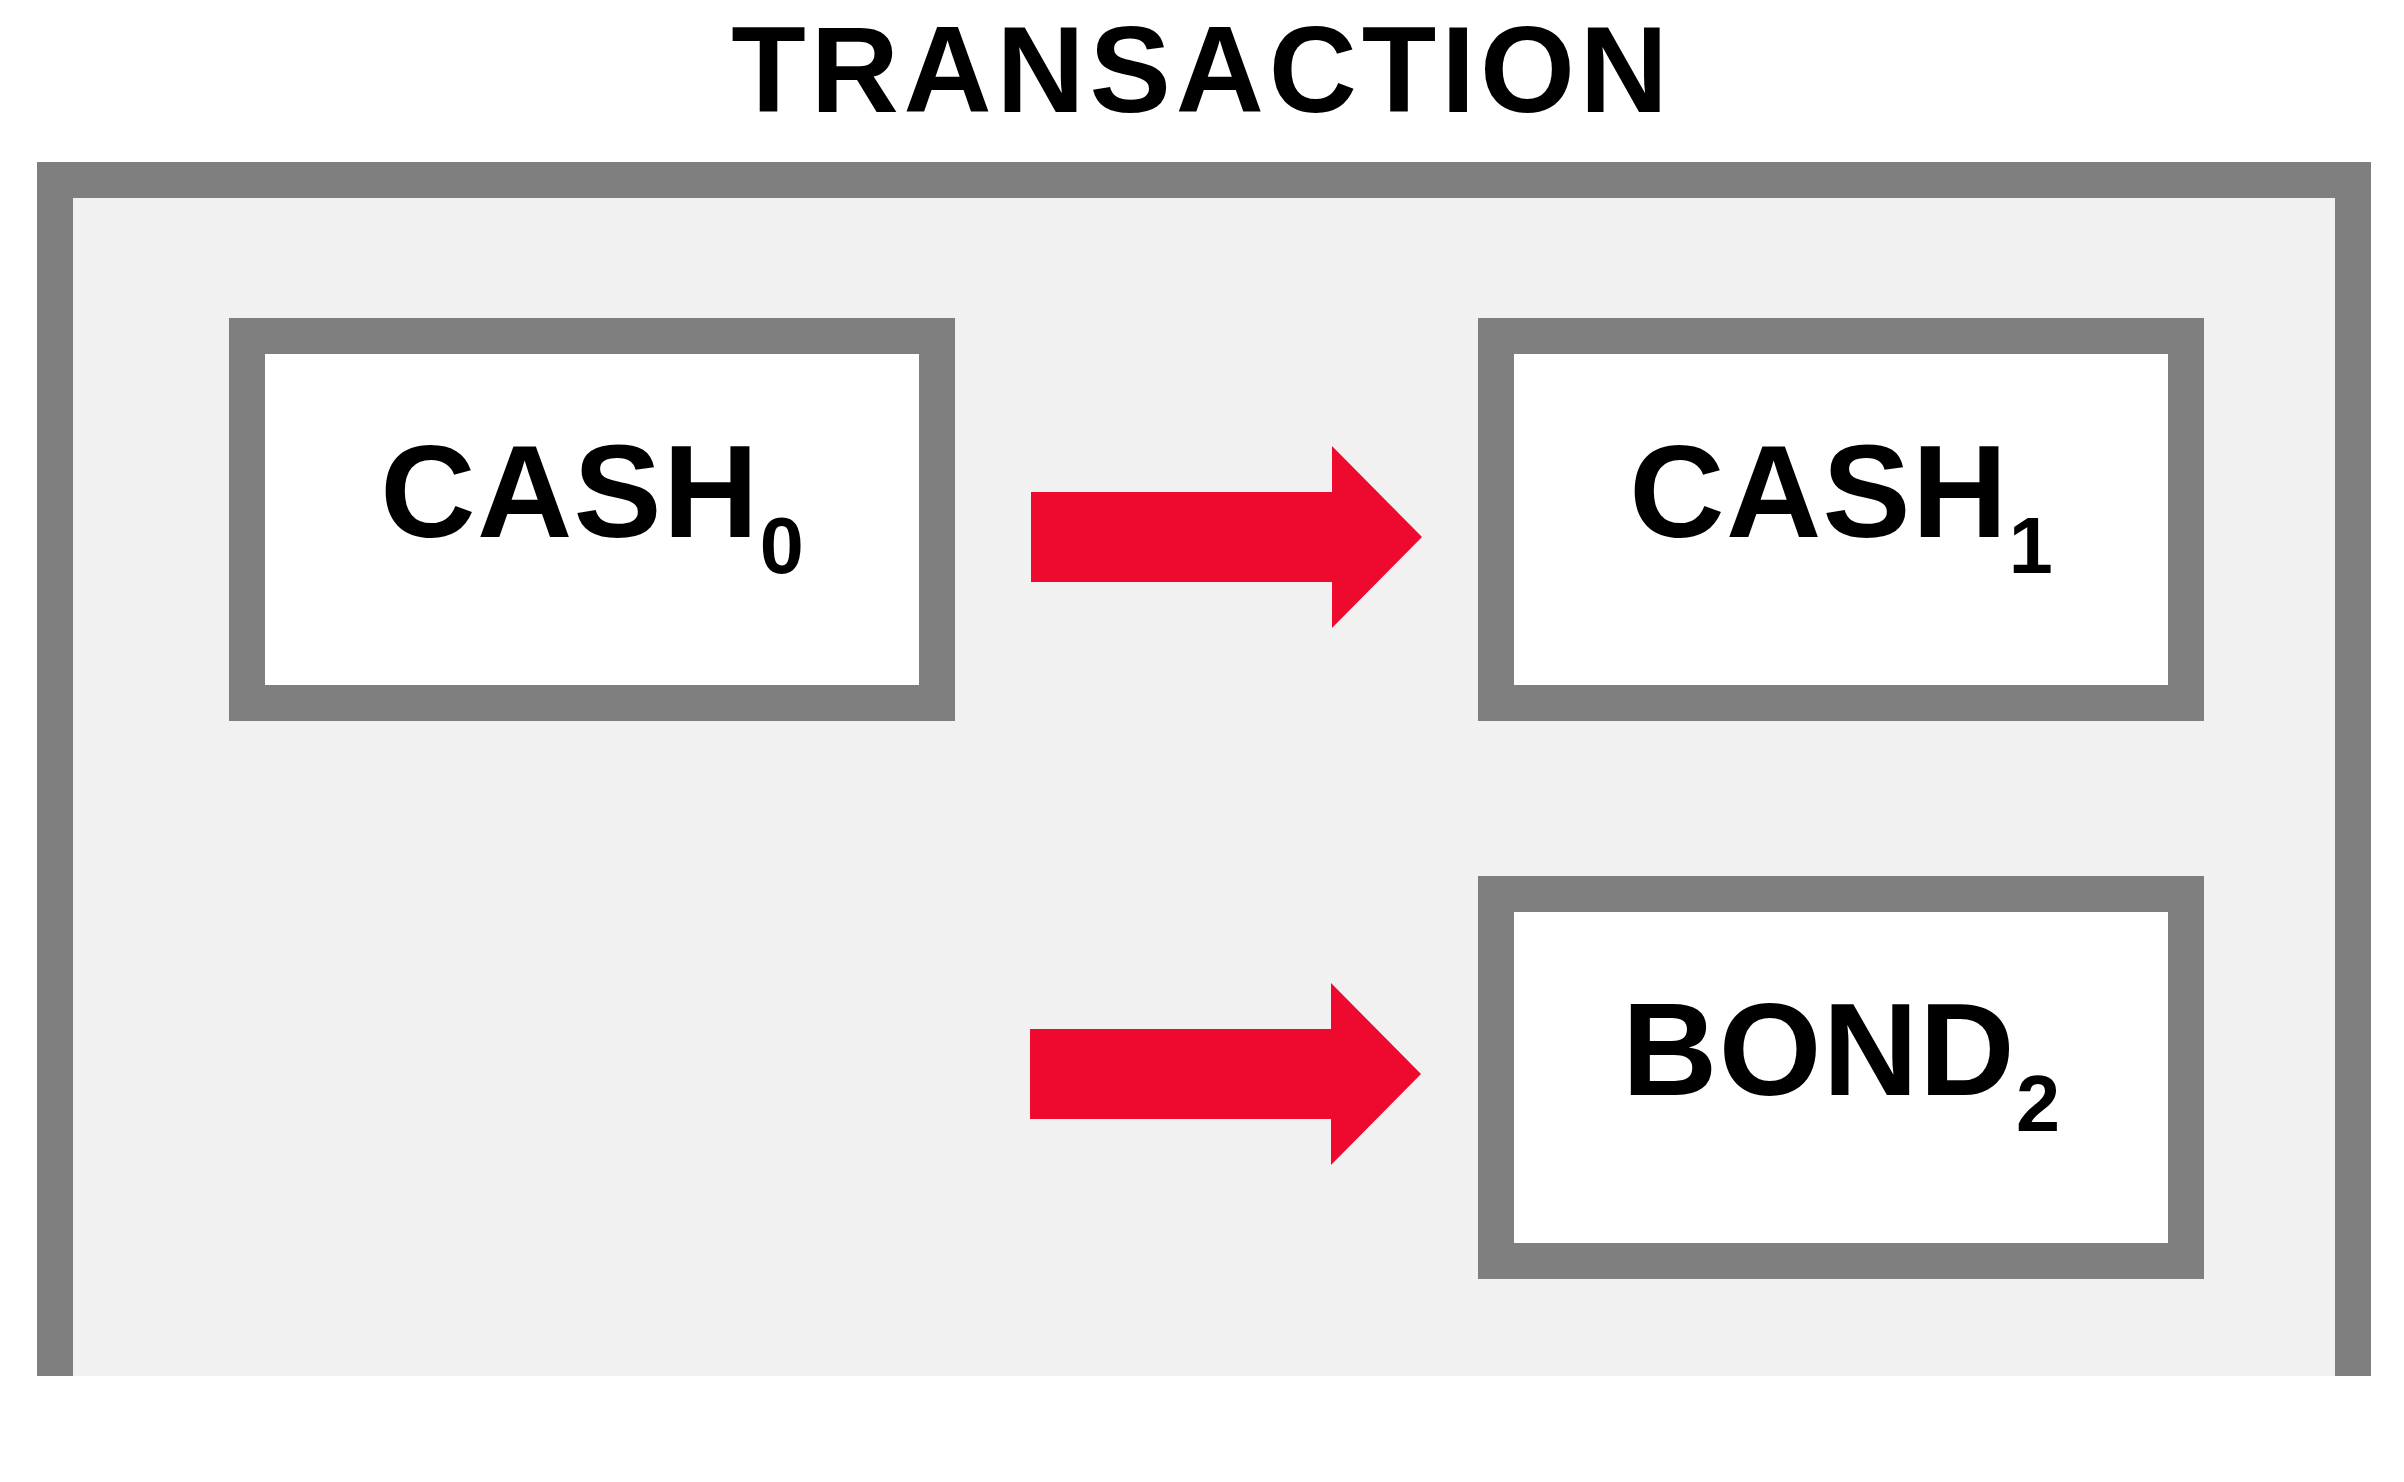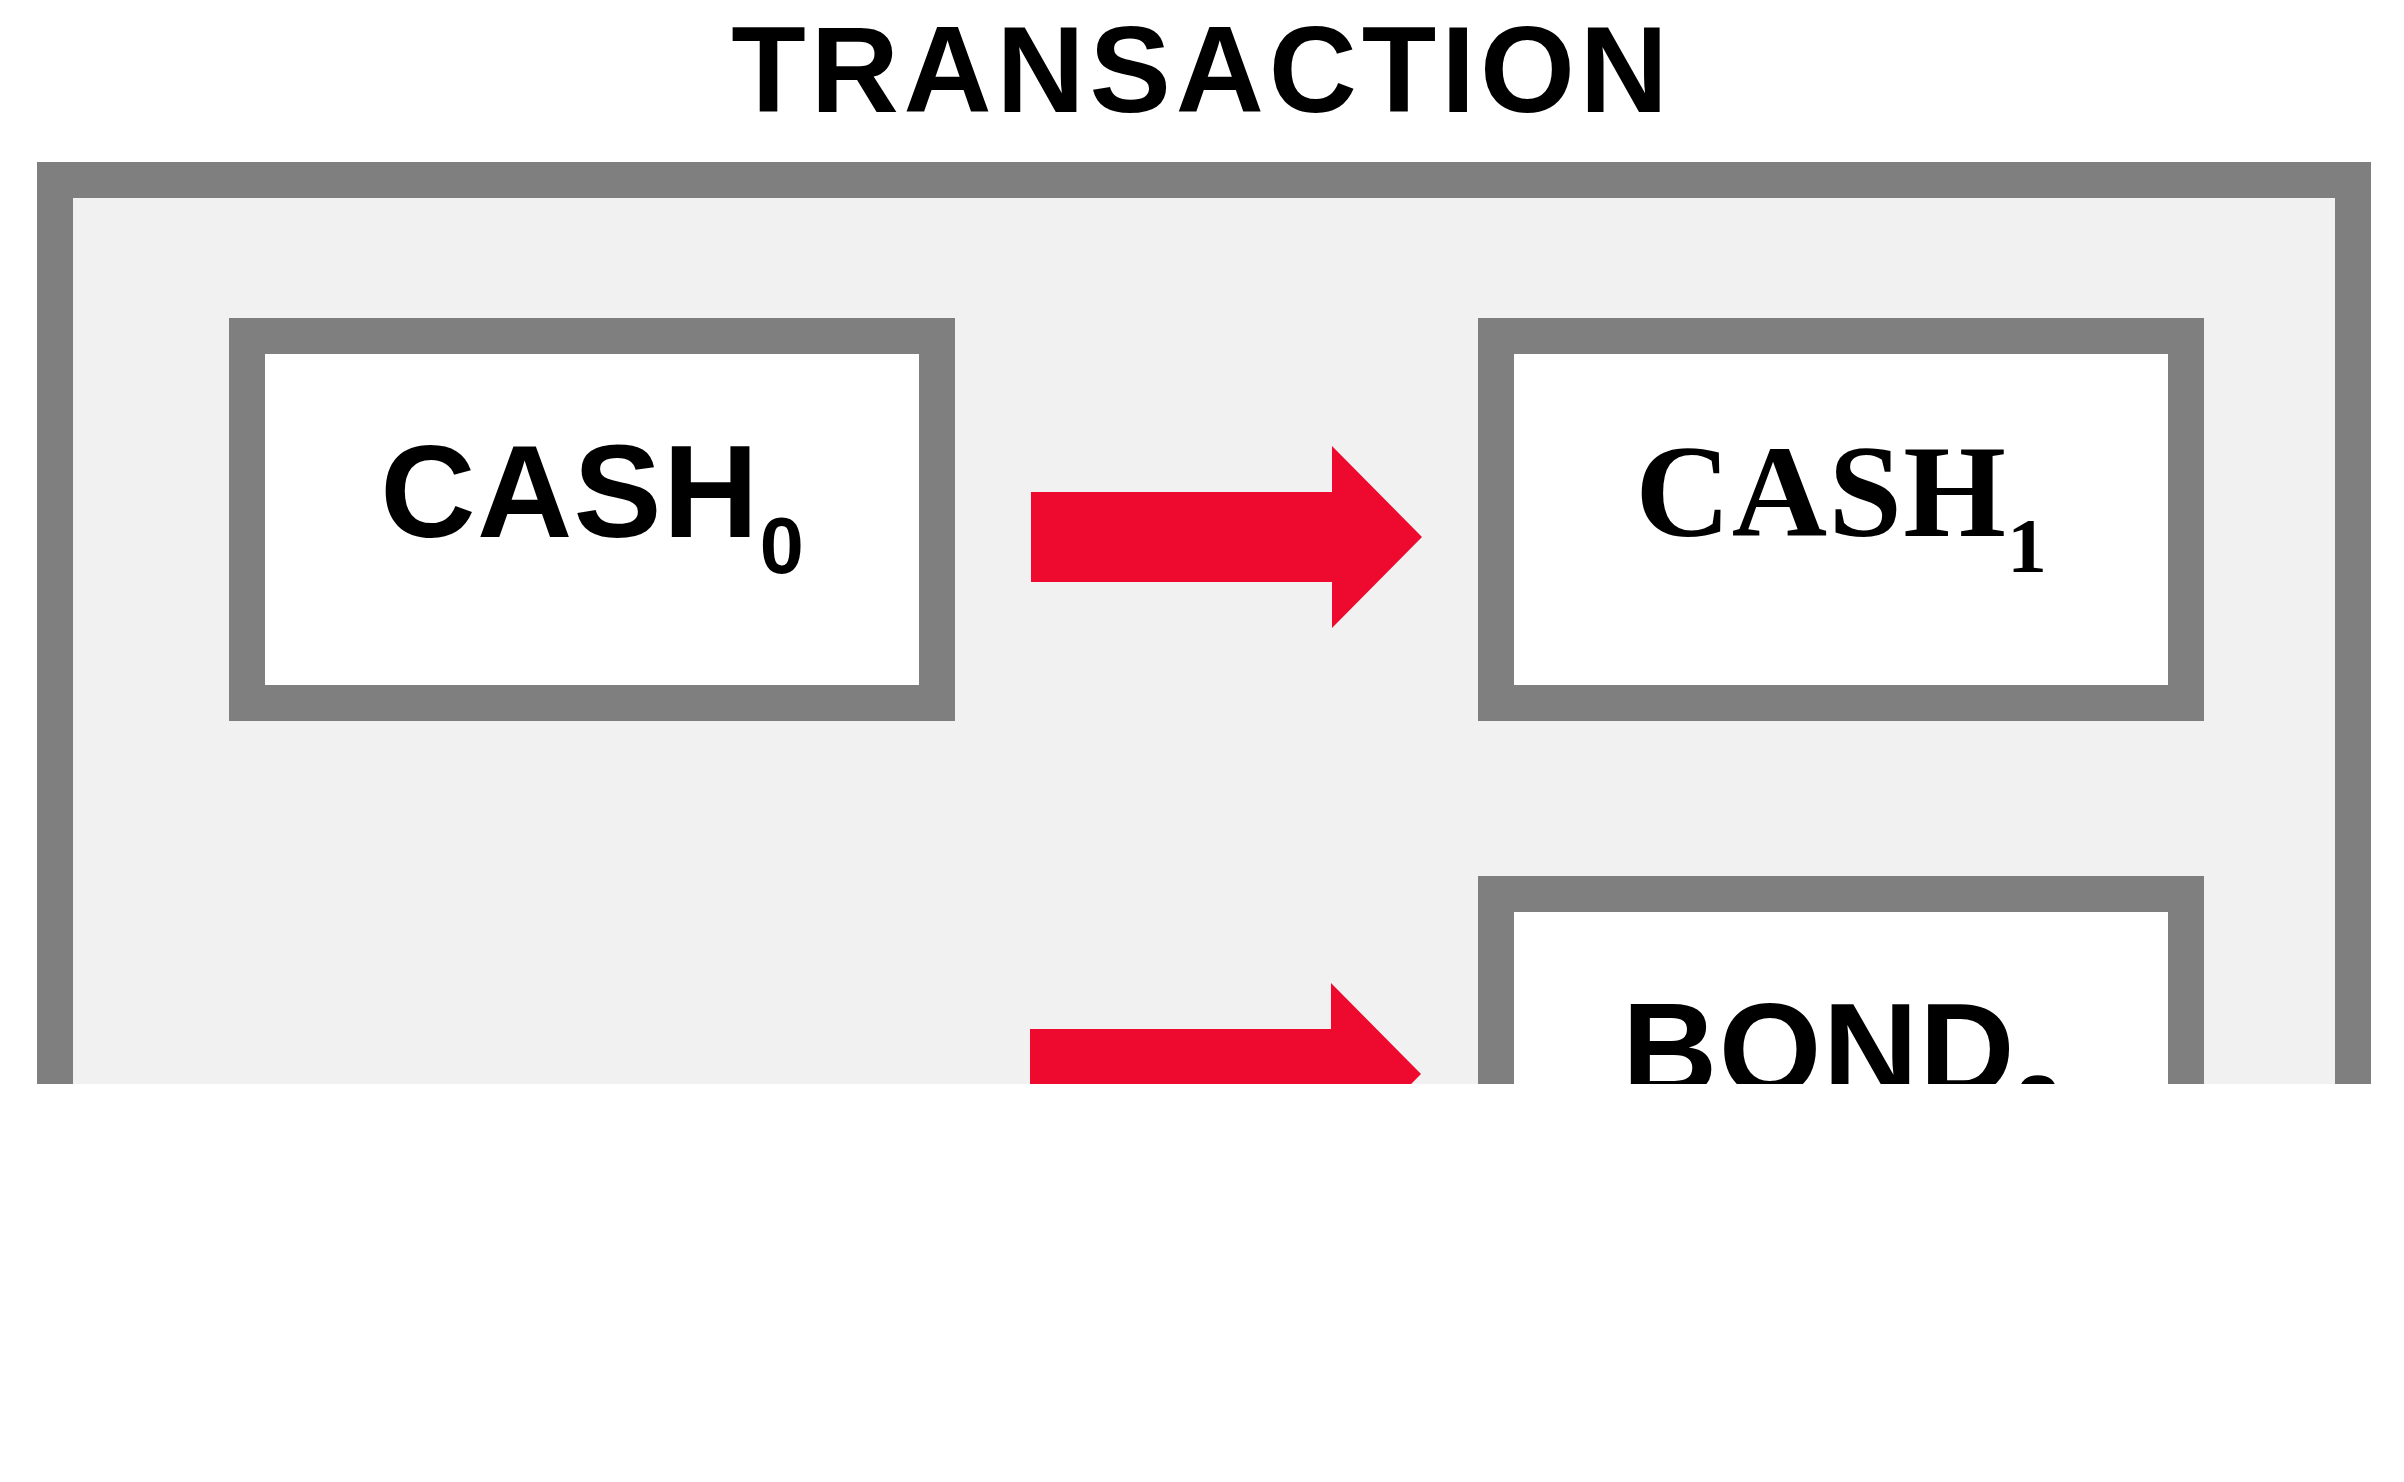--- a/index.html
+++ b/index.html
@@ -10,21 +10,21 @@
     --title-black: #000000;
   }
   * { margin: 0; padding: 0; box-sizing: border-box; }
   html, body {
     background: #ffffff;
     font-family: "Liberation Sans", "DejaVu Sans", sans-serif;
   }
   .stage {
     position: relative;
     width: 2404px;
-    height: 1084px;
+    height: 1376px;
     background: #ffffff;
     overflow: hidden;
   }
   .title {
     position: absolute;
     left: 0;
     top: 0;
     width: 100%;
     height: 140px;
     display: flex;
@@ -50,21 +50,21 @@
     width: 726px;
     height: 403px;
     border: 36px solid var(--frame-gray, #7f7f7f);
     background: var(--box-bg, #fff);
     display: flex;
     align-items: center;
     justify-content: center;
     z-index: 2;
   }
   .box-r0c0 { left: 229px;  top: 318px; }
-  .box-r0c1 { left: 1478px; top: 318px; font-family: Liberation Serif, serif; }
+  .box-r0c1 { left: 1478px; top: 318px; }
   .box-r1c0 { left: 229px;  top: 876px; }
   .box-r1c1 { left: 1478px; top: 876px; text-align: center; }
   .label {
     font-size: 132px;
     font-weight: bold;
     letter-spacing: 0.01em;
     color: #000;
     line-height: 1;
     white-space: nowrap;
     transform: translateY(-14px);

